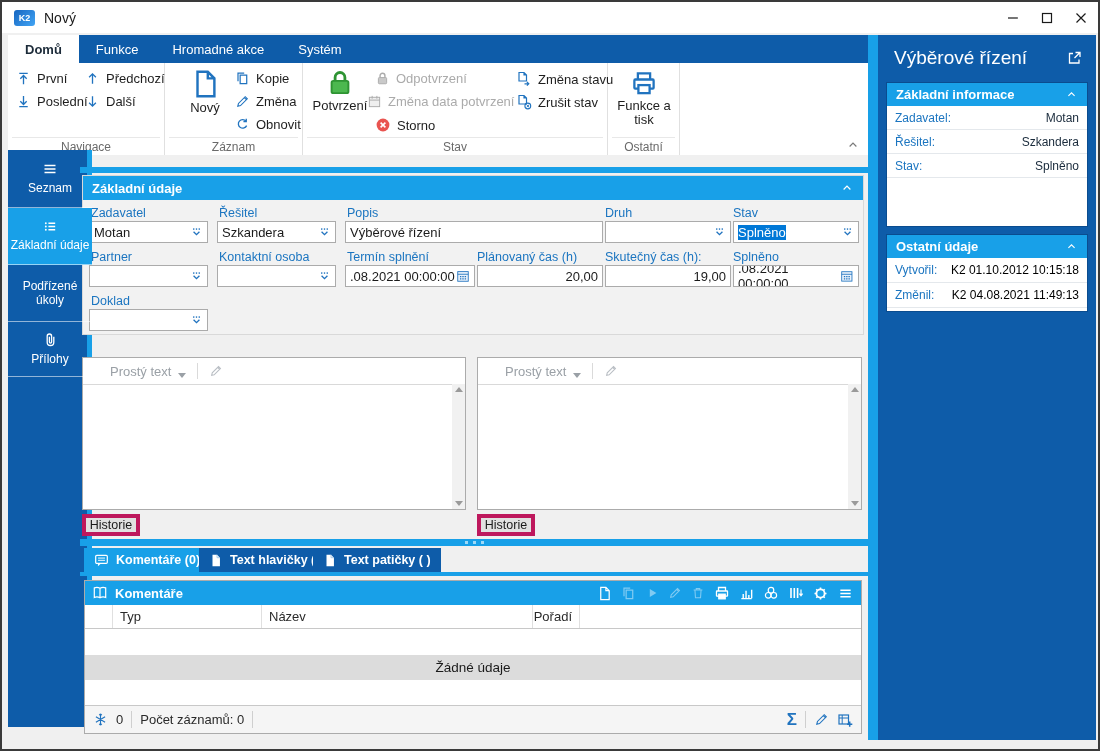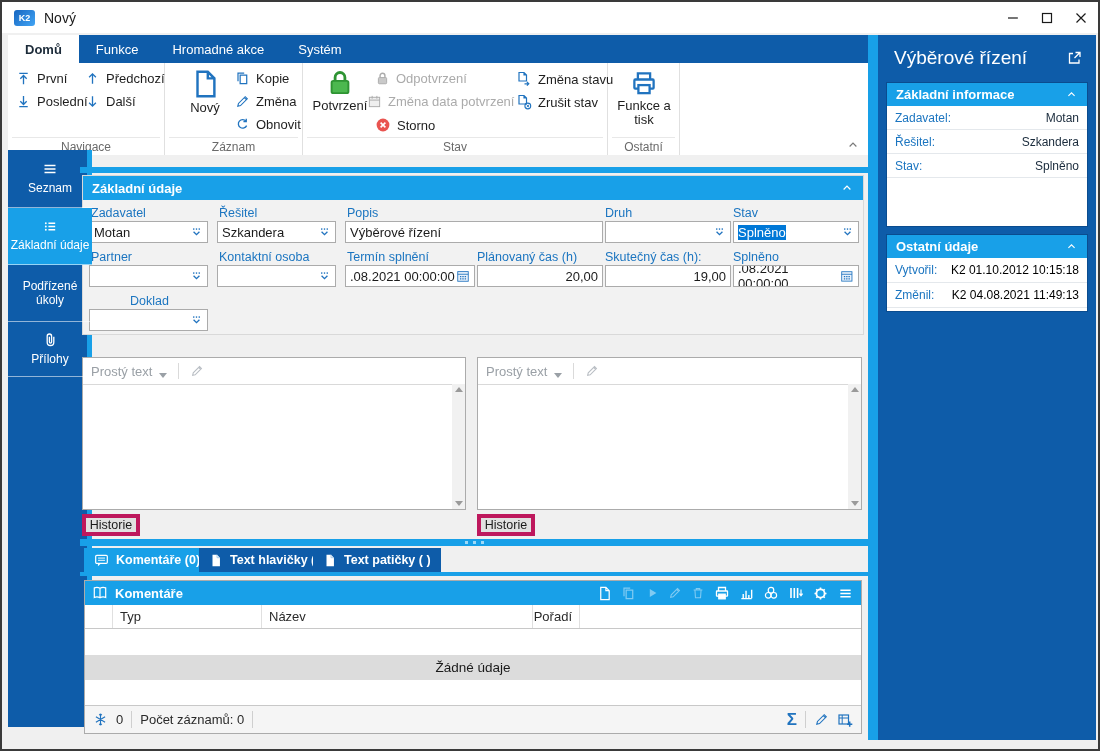--- a/index.html
+++ b/index.html
@@ -36,21 +36,21 @@
   .cyanbar{background:#18A0E8;}
   .formpanel{position:absolute;top:12px;left:2px;width:782px;height:160px;background:#F2F2F2;border:1px solid #D9D9D9;box-sizing:border-box;}
   .panelhead{height:24px;background:#18A0E8;color:#fff;font-weight:bold;font-size:13px;display:flex;align-items:center;padding:0 9px;box-sizing:border-box;}
   .panelhead .chev{margin-left:auto;color:#fff;}
   .flabel{position:absolute;font-size:12.5px;color:#1B75C0;white-space:nowrap;}
   .fld{position:absolute;height:22px;background:#fff;border:1px solid #ABABAB;display:flex;align-items:center;padding:0 4px;font-size:13px;color:#1a1a1a;box-sizing:border-box;overflow:hidden;}
   .fld .sp{flex:1;}
   .sel{background:#0078D7;color:#fff;}
   
   .tpanel{position:absolute;top:194px;height:153px;background:#fff;border:1px solid #ABABAB;box-sizing:border-box;}
-  .tphead{height:26px;border-bottom:1px solid #D9D9D9;display:flex;align-items:center;padding:0 8px;color:#9aa0a6;font-size:13px;gap:7px;}
+  .tphead{height:26px;border-bottom:1px solid #D9D9D9;display:flex;align-items:center;padding:0 27px;color:#9aa0a6;font-size:13px;gap:7px;}
   .tphead .divv{width:1px;height:16px;background:#DADADA;margin:0 4px;}
   .caret-down{width:0;height:0;border-left:4px solid transparent;border-right:4px solid transparent;border-top:5px solid #9aa0a6;margin-top:8px;}
   .tpbody{position:absolute;top:26px;bottom:0;left:0;right:0;}
   .scroll{position:absolute;top:0;right:0;width:13px;bottom:0;background:#F1F1F1;display:flex;flex-direction:column;justify-content:space-between;align-items:center;padding:3px 0;box-sizing:border-box;}
   .tri-up{width:0;height:0;border-left:4px solid transparent;border-right:4px solid transparent;border-bottom:5px solid #9a9a9a;}
   .tri-dn{width:0;height:0;border-left:4px solid transparent;border-right:4px solid transparent;border-top:5px solid #9a9a9a;}
   .histbtn{position:absolute;top:351px;width:58px;height:22px;background:#E1E1E1;border:4px solid #be185d;font-size:12.5px;color:#1a1a1a;display:flex;align-items:center;justify-content:center;box-sizing:border-box;}
   .hsplit{position:absolute;top:376px;left:0;width:788px;height:7px;background:#18A0E8;display:flex;align-items:center;justify-content:center;gap:5px;}
   .hsplit i{width:3px;height:3px;background:#9fd9f7;display:block;}
   
@@ -481,21 +481,21 @@
           <span>19,00</span>
         </div>
       <div class="fld" style="left:650px;top:89px;width:126px;">
           <span>.08.2021 00:00:00</span>
           <span class="sp"></span>
           <svg width="14" height="14" viewBox="0 0 16 16">
             <use href="#i-cal-blue"></use>
           </svg>
         </div>
 
-      <div class="flabel" style="left:8px;top:118px;margin-left:39px;">Doklad</div>
+      <div class="flabel" style="left:8px;top:118px;">Doklad</div>
       <div class="fld" style="left:6px;top:133px;width:119px;">
           <span></span>
           <span class="sp"></span>
           <svg class="blue-ic" width="13" height="13" viewBox="0 0 16 16">
             <use href="#i-combo"></use>
           </svg>
         </div>
     </div>
 
     <div class="tpanel" style="left:2px;width:384px;">

